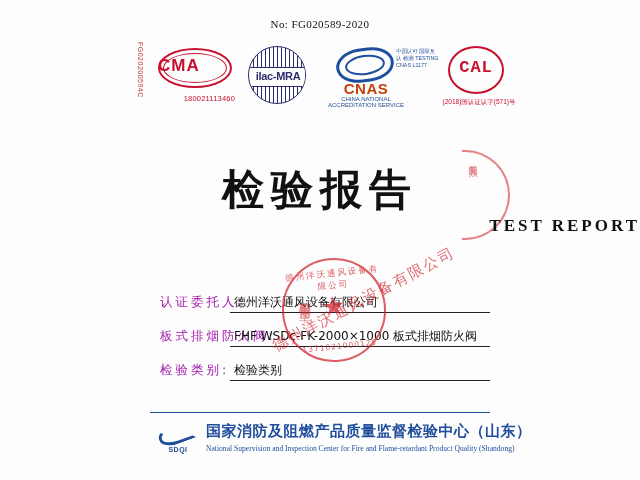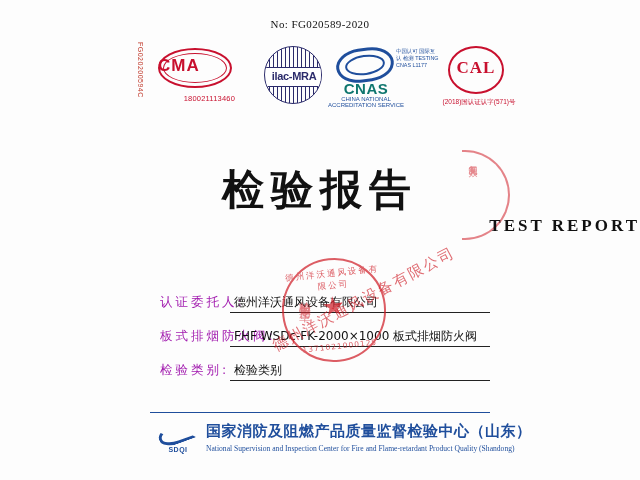--- a/index.html
+++ b/index.html
@@ -101,21 +101,21 @@
     font-size: 7.5px;
     color: #c8102e;
     font-family: "Liberation Sans", sans-serif;
     letter-spacing: .2px;
   }
 
   
   .ilac { left: 108px; width: 62px; height: 62px; }
   .ilac .circ {
     position: absolute;
-    top: 0; left: 16px;
+    top: 0; left: 0;
     width: 58px; height: 58px;
     border-radius: 50%;
     border: 1.5px solid #2b2b6b;
     box-sizing: border-box;
     background:
       repeating-linear-gradient(90deg,#2b2b6b 0 1px,transparent 1px 4px);
     overflow: hidden;
   }
   .ilac .band {
     position: absolute;
@@ -156,21 +156,21 @@
     box-sizing: border-box;
     transform: rotate(-8deg);
   }
   .cnas .txt {
     position: absolute;
     top: 34px; left: 0;
     width: 80px;
     text-align: center;
     font-size: 15px;
     font-weight: bold;
-    color: #0f766e;
+    color: #c2410c;
     font-family: "Liberation Sans", sans-serif;
     letter-spacing: .5px;
   }
   .cnas .sub {
     position: absolute;
     top: 50px; left: 0;
     width: 80px;
     text-align: center;
     font-size: 6px;
     color: #1f4e9c;
@@ -200,21 +200,21 @@
     box-sizing: border-box;
   }
   .cal .txt {
     position: absolute;
     top: 12px; left: 8px;
     width: 56px;
     text-align: center;
     font-size: 17px;
     font-weight: bold;
     color: #c8102e;
-    font-family: Liberation Serif, serif;
+    font-family: Liberation Mono, monospace;
     letter-spacing: 1px;
   }
   .cal .note {
     position: absolute;
     top: 52px; left: -10px;
     width: 98px;
     text-align: center;
     font-size: 6.5px;
     color: #c8102e;
     font-family: "Liberation Sans", sans-serif;

